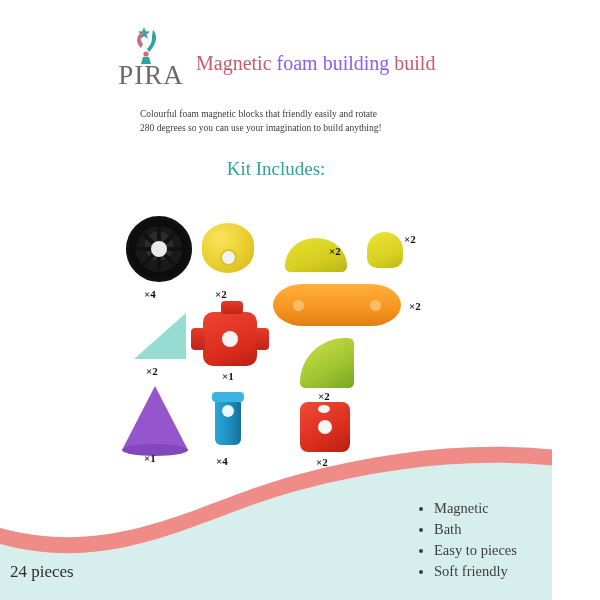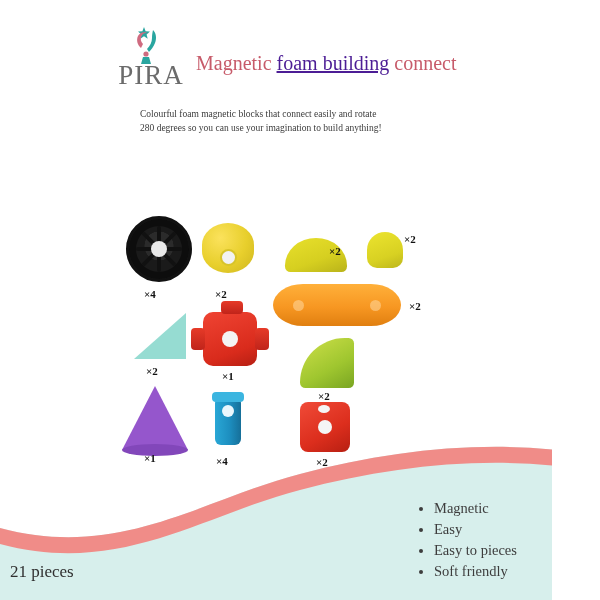--- a/index.html
+++ b/index.html
@@ -43,22 +43,21 @@
   .title {
     position: absolute;
     left: 196px;
     top: 52px;
     font-size: 20px;
     color: #c75b6a;
     font-family: "Liberation Serif", serif;
     white-space: nowrap;
   }
   .title .teal {
-    color: #4c1d95;
-    text-decoration: underline;
+    color: #8b5cf6;
   }
   .subtitle {
     position: absolute;
     left: 140px;
     top: 108px;
     width: 300px;
     font-size: 9.5px;
     line-height: 1.45;
     color: #3b3b3b;
     font-family: "Liberation Serif", serif;
@@ -288,27 +287,28 @@
           <path d="M19 6 C22 9 23 14 21 19 C19.5 23 17 26 15 28 L13 25 C16 22 18 18 18 14 C18 11 18.5 8 19 6 Z" fill="#2aa6a0"></path>
           <path d="M15 10 C12 8 9 9 7.5 12 C6 15 7 18 9 20 L7 24 C3.5 21 2 16 4 12 C6 8 11 7 15 10 Z" fill="#cf6b80"></path>
           <ellipse cx="12" cy="30" rx="2.6" ry="2.6" fill="#cf6b80"></ellipse>
           <path d="M9 33 L15 33 L17 40 L7 40 Z" fill="#2aa6a0"></path>
         </g>
       </svg>
     </div>
     <div class="brand-name">PIRA</div>
   </div>
 
-  <div class="title"><span>Magnetic </span><span class="teal">foam building</span><span> connect</span></div>
+  <div class="title"><span>Magnetic </span><span class="teal">foam building</span><span> build</span></div>
 
   <div class="subtitle">
-    <div>Colourful foam magnetic blocks that connect easily and rotate</div>
+    <div>Colourful foam magnetic blocks that friendly easily and rotate</div>
     <div>280 degrees so you can use your imagination to build anything!</div>
   </div>
 
+  <div class="kit-includes">Kit Includes:</div>
 
   <div class="products">
 
     <div class="item" style="left:126px; top:26px;">
       <div class="wheel">
         <div class="spoke" style="transform:rotate(0deg)"></div>
         <div class="spoke" style="transform:rotate(45deg)"></div>
         <div class="spoke" style="transform:rotate(90deg)"></div>
         <div class="spoke" style="transform:rotate(135deg)"></div>
       </div>
@@ -378,21 +378,21 @@
   <div class="wave">
     <svg width="600" height="190" viewBox="0 0 600 190" xmlns="http://www.w3.org/2000/svg">
       <path d="M0,118 C120,150 200,90 300,64 C400,38 500,28 600,46 L600,190 L0,190 Z" fill="#d7efec"></path>
       <path d="M0,118 C120,150 200,90 300,64 C400,38 500,28 600,46 L600,62 C500,44 400,54 300,80 C200,106 120,166 0,134 Z" fill="#f08c88"></path>
     </svg>
   </div>
 
   <div class="features">
     <ul>
       <li>Magnetic</li>
-      <li>Easy</li>
+      <li>Bath</li>
       <li>Easy to pieces</li>
       <li>Soft friendly</li>
     </ul>
   </div>
 
-  <div class="pieces">21 pieces</div>
+  <div class="pieces">24 pieces</div>
 
 </div>
 
 </body></html>

